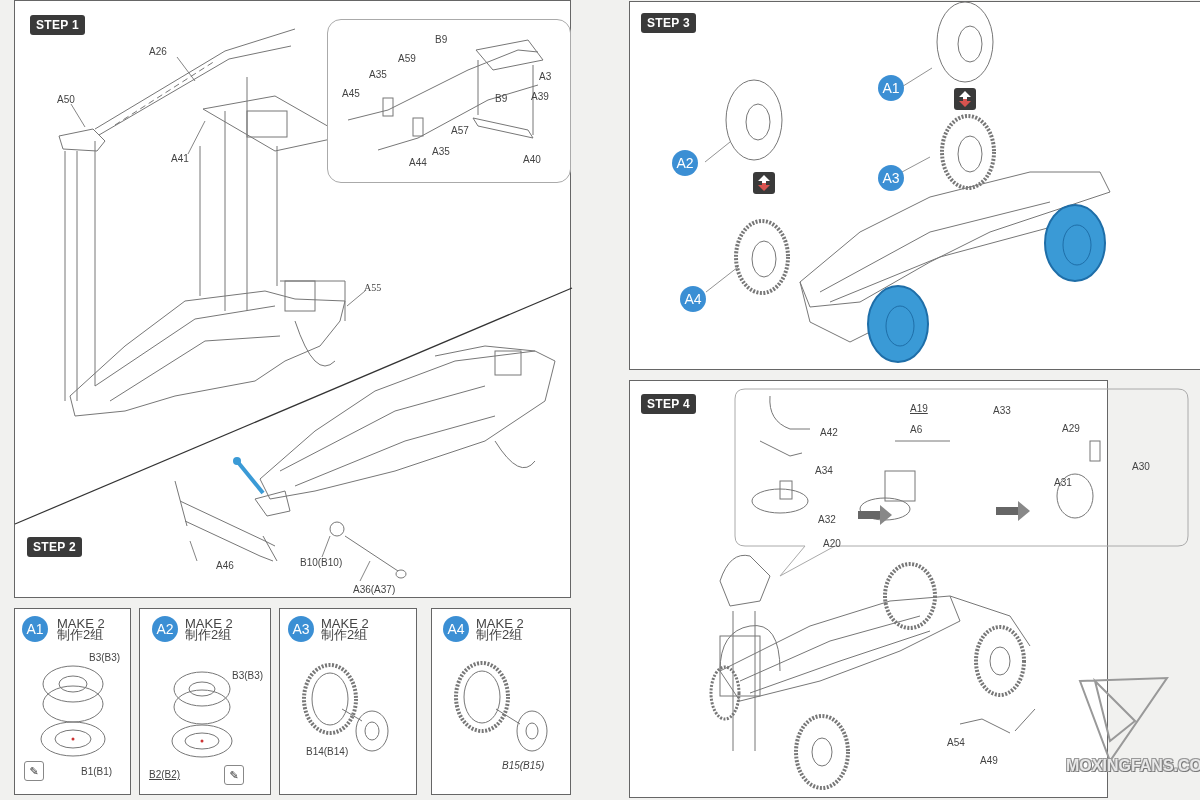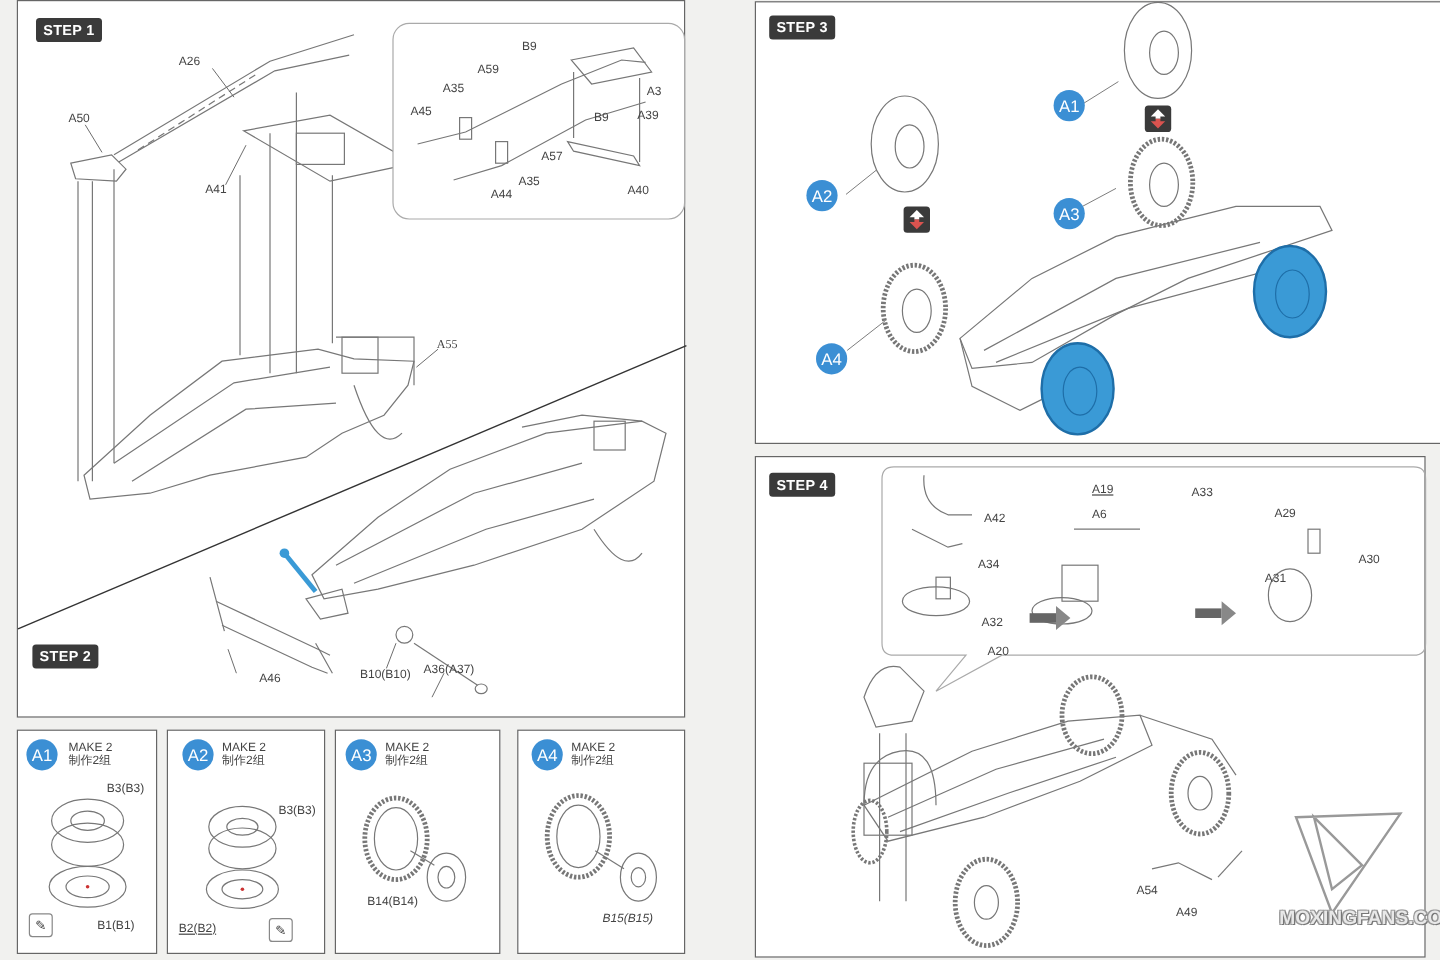--- a/index.html
+++ b/index.html
@@ -3,21 +3,21 @@
 <meta charset="utf-8">
 <style>
   html,body{margin:0;padding:0;}
   body{width:1200px;height:800px;background:#f1f1ef;position:relative;overflow:hidden;font-family:"Liberation Sans",sans-serif;color:#333;}
   .frame{position:absolute;border:1.5px solid #666;background:#fff;box-sizing:border-box;}
   .step-badge{position:absolute;background:#3a3a3a;color:#fff;font-weight:bold;font-size:12px;padding:3px 6px;border-radius:3px;letter-spacing:0.3px;}
   .callout{position:absolute;font-size:10px;color:#444;white-space:nowrap;}
   .bubble{position:absolute;border:1px solid #aaa;border-radius:14px;background:#fff;box-sizing:border-box;}
   .circle-label{position:absolute;width:26px;height:26px;border-radius:50%;background:#3b8fd4;color:#fff;font-size:14px;display:flex;align-items:center;justify-content:center;}
   .sub-frame{position:absolute;border:1.5px solid #666;background:#fff;box-sizing:border-box;}
-  .make{position:absolute;font-size:10px;color:#444;line-height:11px;}
+  .make{position:absolute;font-size:13px;color:#444;line-height:11px;}
   .swap-icon{position:absolute;width:22px;height:22px;background:#3a3a3a;border-radius:3px;}
   svg{position:absolute;left:0;top:0;overflow:visible;}
   .watermark{position:absolute;font-weight:bold;font-size:16px;color:#e8e8e8;letter-spacing:0px;text-shadow:1px 1px 0 #777,-1px -1px 0 #999,1px -1px 0 #999,-1px 1px 0 #999;}
   .knife-icon{position:absolute;width:18px;height:18px;border:1px solid #888;border-radius:3px;background:#fff;display:flex;align-items:center;justify-content:center;font-size:11px;}
 </style>
 </head>
 <body>
 
 <div class="frame" style="left:14px;top:0;width:557px;height:598px;">
   <svg width="557" height="598">
@@ -97,21 +97,21 @@
   <div class="callout" style="left:516px;top:90px;">A39</div>
   <div class="callout" style="left:480px;top:92px;">B9</div>
   <div class="callout" style="left:436px;top:124px;">A57</div>
   <div class="callout" style="left:417px;top:145px;">A35</div>
   <div class="callout" style="left:394px;top:156px;text-align:right;">A44</div>
   <div class="callout" style="left:508px;top:153px;">A40</div>
 
   <div class="step-badge" style="left:12px;top:536px;">STEP 2</div>
   <div class="callout" style="left:169px;top:559px;margin-left:32px;">A46</div>
   <div class="callout" style="left:285px;top:556px;">B10(B10)</div>
-  <div class="callout" style="left:338px;top:552px;">A36(A37)</div>
+  <div class="callout" style="left:338px;top:583px;">A36(A37)</div>
 </div>
 
 <div class="sub-frame" style="left:14px;top:608px;width:117px;height:187px;">
   <div class="circle-label" style="left:7px;top:7px;">A1</div>
   <div class="make" style="left:42px;top:9px;">
       <div>MAKE 2</div>
       <div>制作2组</div>
     </div>
   <svg width="117" height="187">
       <g fill="none" stroke="#777">
@@ -230,21 +230,21 @@
       </svg>
   </div>
   <div class="swap-icon" style="left:123px;top:170px;">
     <svg width="22" height="22">
         <path d="M11 3 L17 9 L13 9 L13 11 L9 11 L9 9 L5 9 Z" fill="#fff"></path>
         <path d="M11 19 L17 13 L13 13 L13 11 L9 11 L9 13 L5 13 Z" fill="#d9534f"></path>
       </svg>
   </div>
 </div>
 
-<div class="frame" style="left:629px;top:380px;width:559px;height:418px;">
+<div class="frame" style="left:629px;top:380px;width:479px;height:418px;">
   <svg width="559" height="418">
     <g fill="none" stroke="#777" stroke-width="1">
 
       <path d="M90 290 L180 245 L260 220 L320 215 L330 240 L270 270 L190 300 L110 320 Z"></path>
       <path d="M110 300 L200 260 L290 235 M120 312 L210 280 L300 250"></path>
       <path d="M90 290 Q90 250 120 245 Q150 240 150 290"></path>
       <rect x="90" y="255" width="40" height="60"></rect>
       <path d="M320 215 L380 235 L400 265"></path>
 
       <ellipse cx="280" cy="215" rx="25" ry="32" stroke-width="4" stroke-dasharray="2,1.5"></ellipse>

